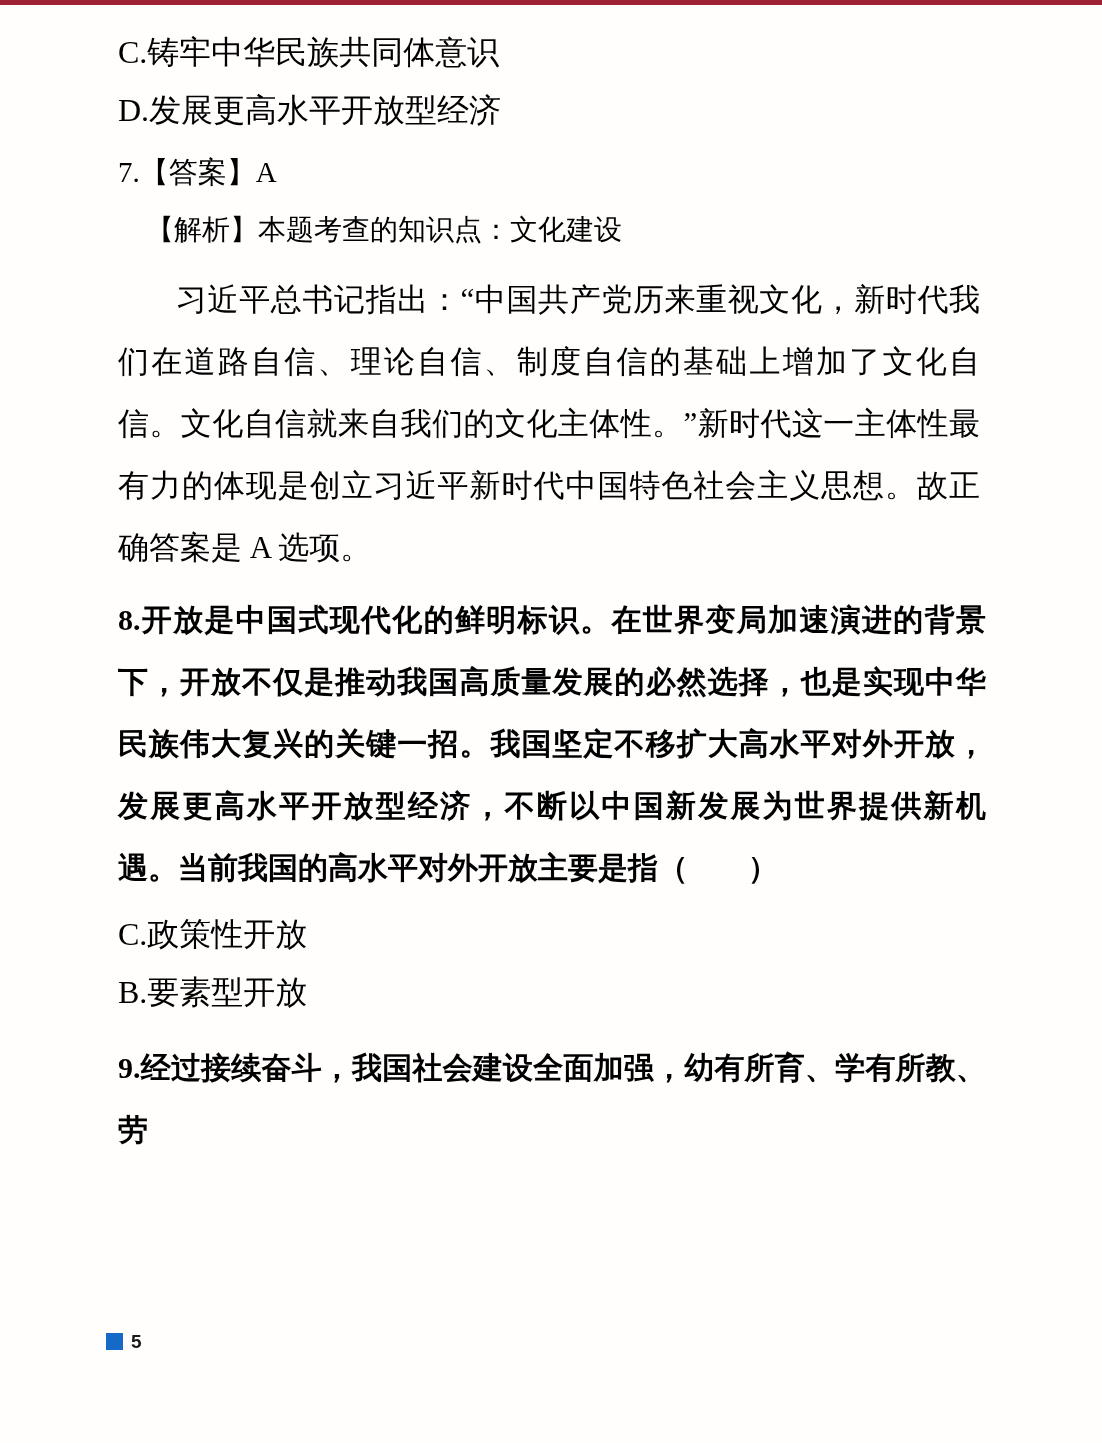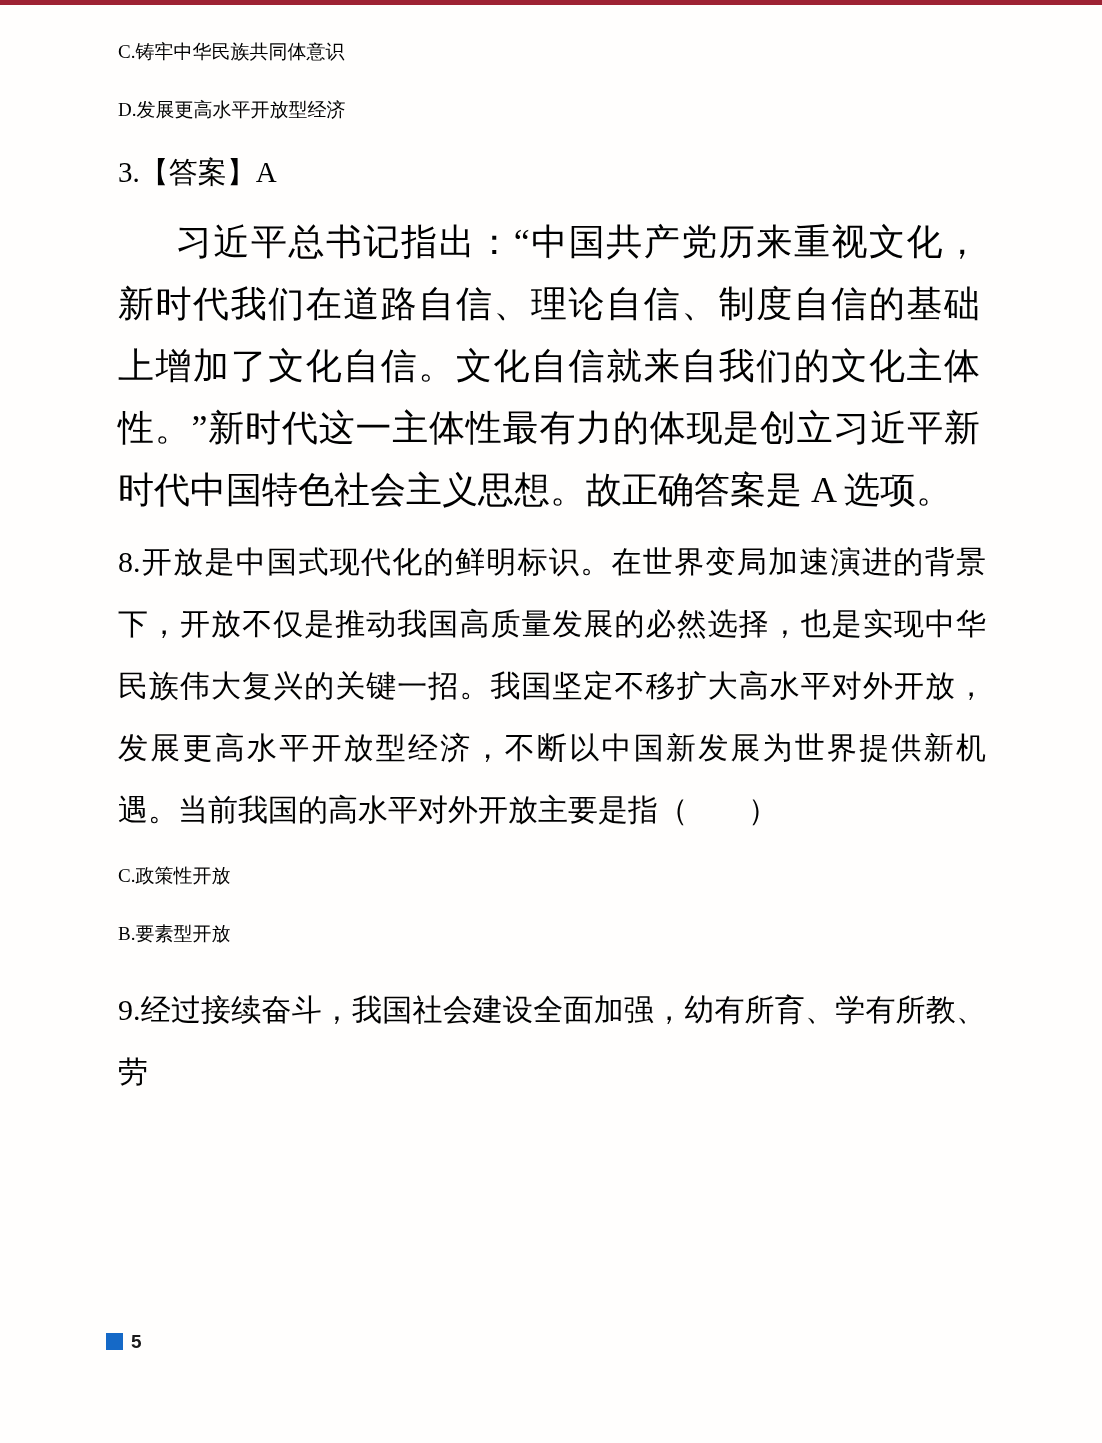--- a/index.html
+++ b/index.html
@@ -39,56 +39,56 @@
   }
 
   .content {
     position: absolute;
     left: 118px;
     top: 0;
     width: 862px;
   }
 
   .option {
-    font-size: 19px;
+    font-size: 32px;
     line-height: 58px;
     white-space: nowrap;
   }
 
   .answer-line {
     font-size: 29px;
     line-height: 58px;
     white-space: nowrap;
   }
 
   .analysis-label-line {
     font-size: 28px;
     line-height: 58px;
     text-indent: 28px;
     white-space: nowrap;
   }
 
   
   .para {
-    font-size: 36px;
+    font-size: 31px;
     line-height: 62px;
     text-align: justify;
     text-align-last: left;
     text-justify: inter-ideograph;
     width: 862px;
   }
   .para.indent2 {
     text-indent: 58px;
   }
 
   
   .stem {
     font-size: 30px;
     line-height: 62px;
-    font-weight: normal;
+    font-weight: bold;
     text-align: justify;
     text-align-last: left;
     text-justify: inter-ideograph;
     width: 868px;
   }
 
   
   .footer {
     position: absolute;
     left: 106px;
@@ -117,22 +117,23 @@
 <div class="top-rule" style="background: rgb(158, 34, 51);"></div>
 
 <div class="page">
   <div class="content">
 
     <div style="height:18px"></div>
     <div class="option">C.铸牢中华民族共同体意识</div>
     <div class="option">D.发展更高水平开放型经济</div>
 
     <div style="height:4px"></div>
-    <div class="answer-line">3.【答案】A</div>
+    <div class="answer-line">7.【答案】A</div>
 
+    <div class="analysis-label-line">【解析】本题考查的知识点：文化建设</div>
     <div style="height:10px"></div>
     <div class="para indent2">习近平总书记指出：“中国共产党历来重视文化，新时代我们在道路自信、理论自信、制度自信的基础上增加了文化自信。文化自信就来自我们的文化主体性。”新时代这一主体性最有力的体现是创立习近平新时代中国特色社会主义思想。故正确答案是 A 选项。</div>
 
     <div style="height:10px"></div>
     <div class="stem">8.开放是中国式现代化的鲜明标识。在世界变局加速演进的背景下，开放不仅是推动我国高质量发展的必然选择，也是实现中华民族伟大复兴的关键一招。我国坚定不移扩大高水平对外开放，发展更高水平开放型经济，不断以中国新发展为世界提供新机遇。当前我国的高水平对外开放主要是指（　　）</div>
 
     <div style="height:6px"></div>
     <div class="option">C.政策性开放</div>
     <div class="option">B.要素型开放</div>
 

